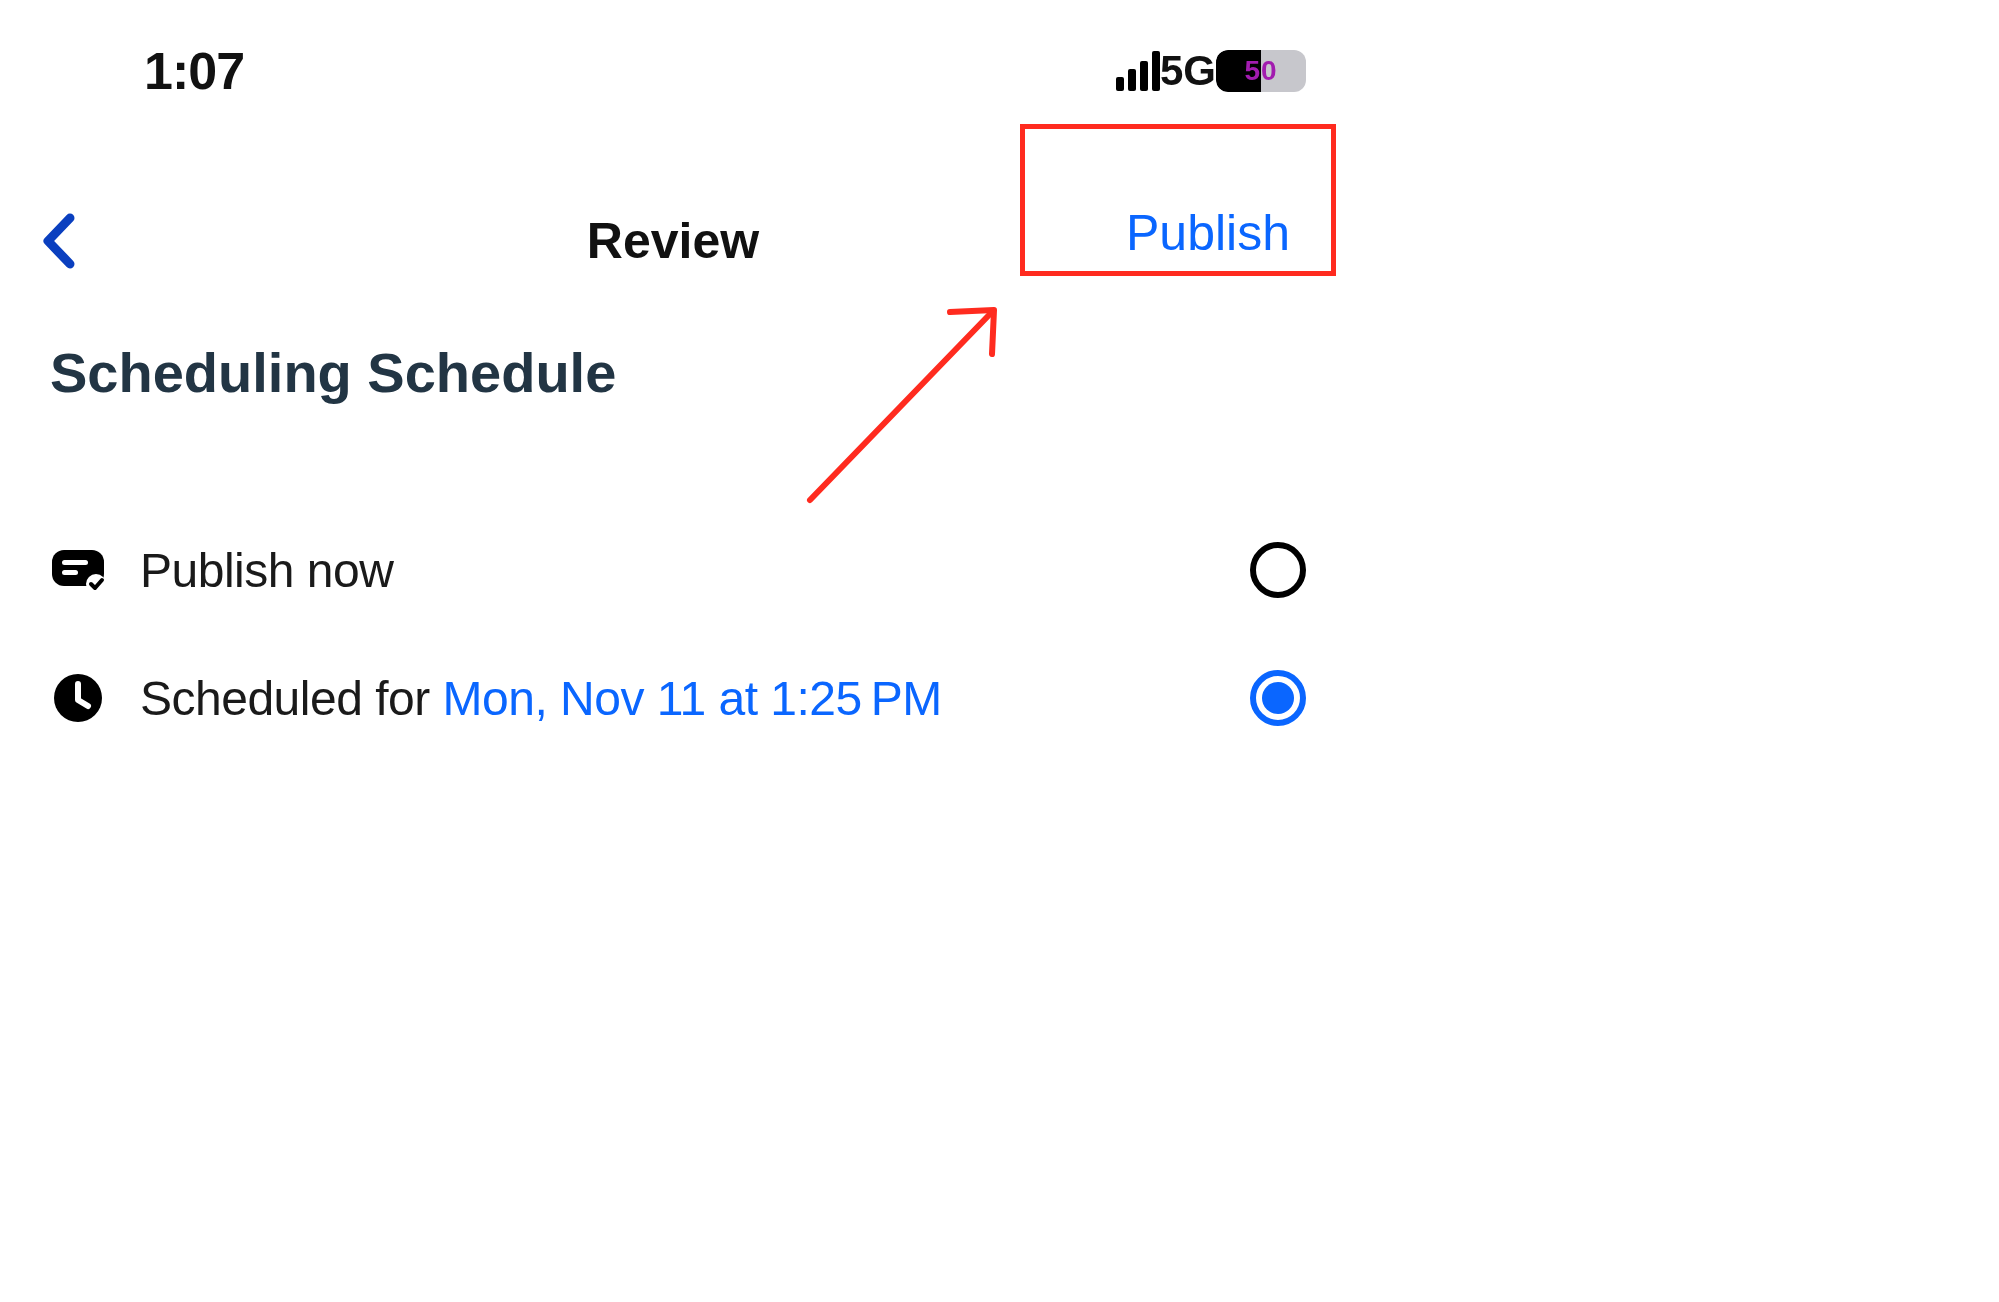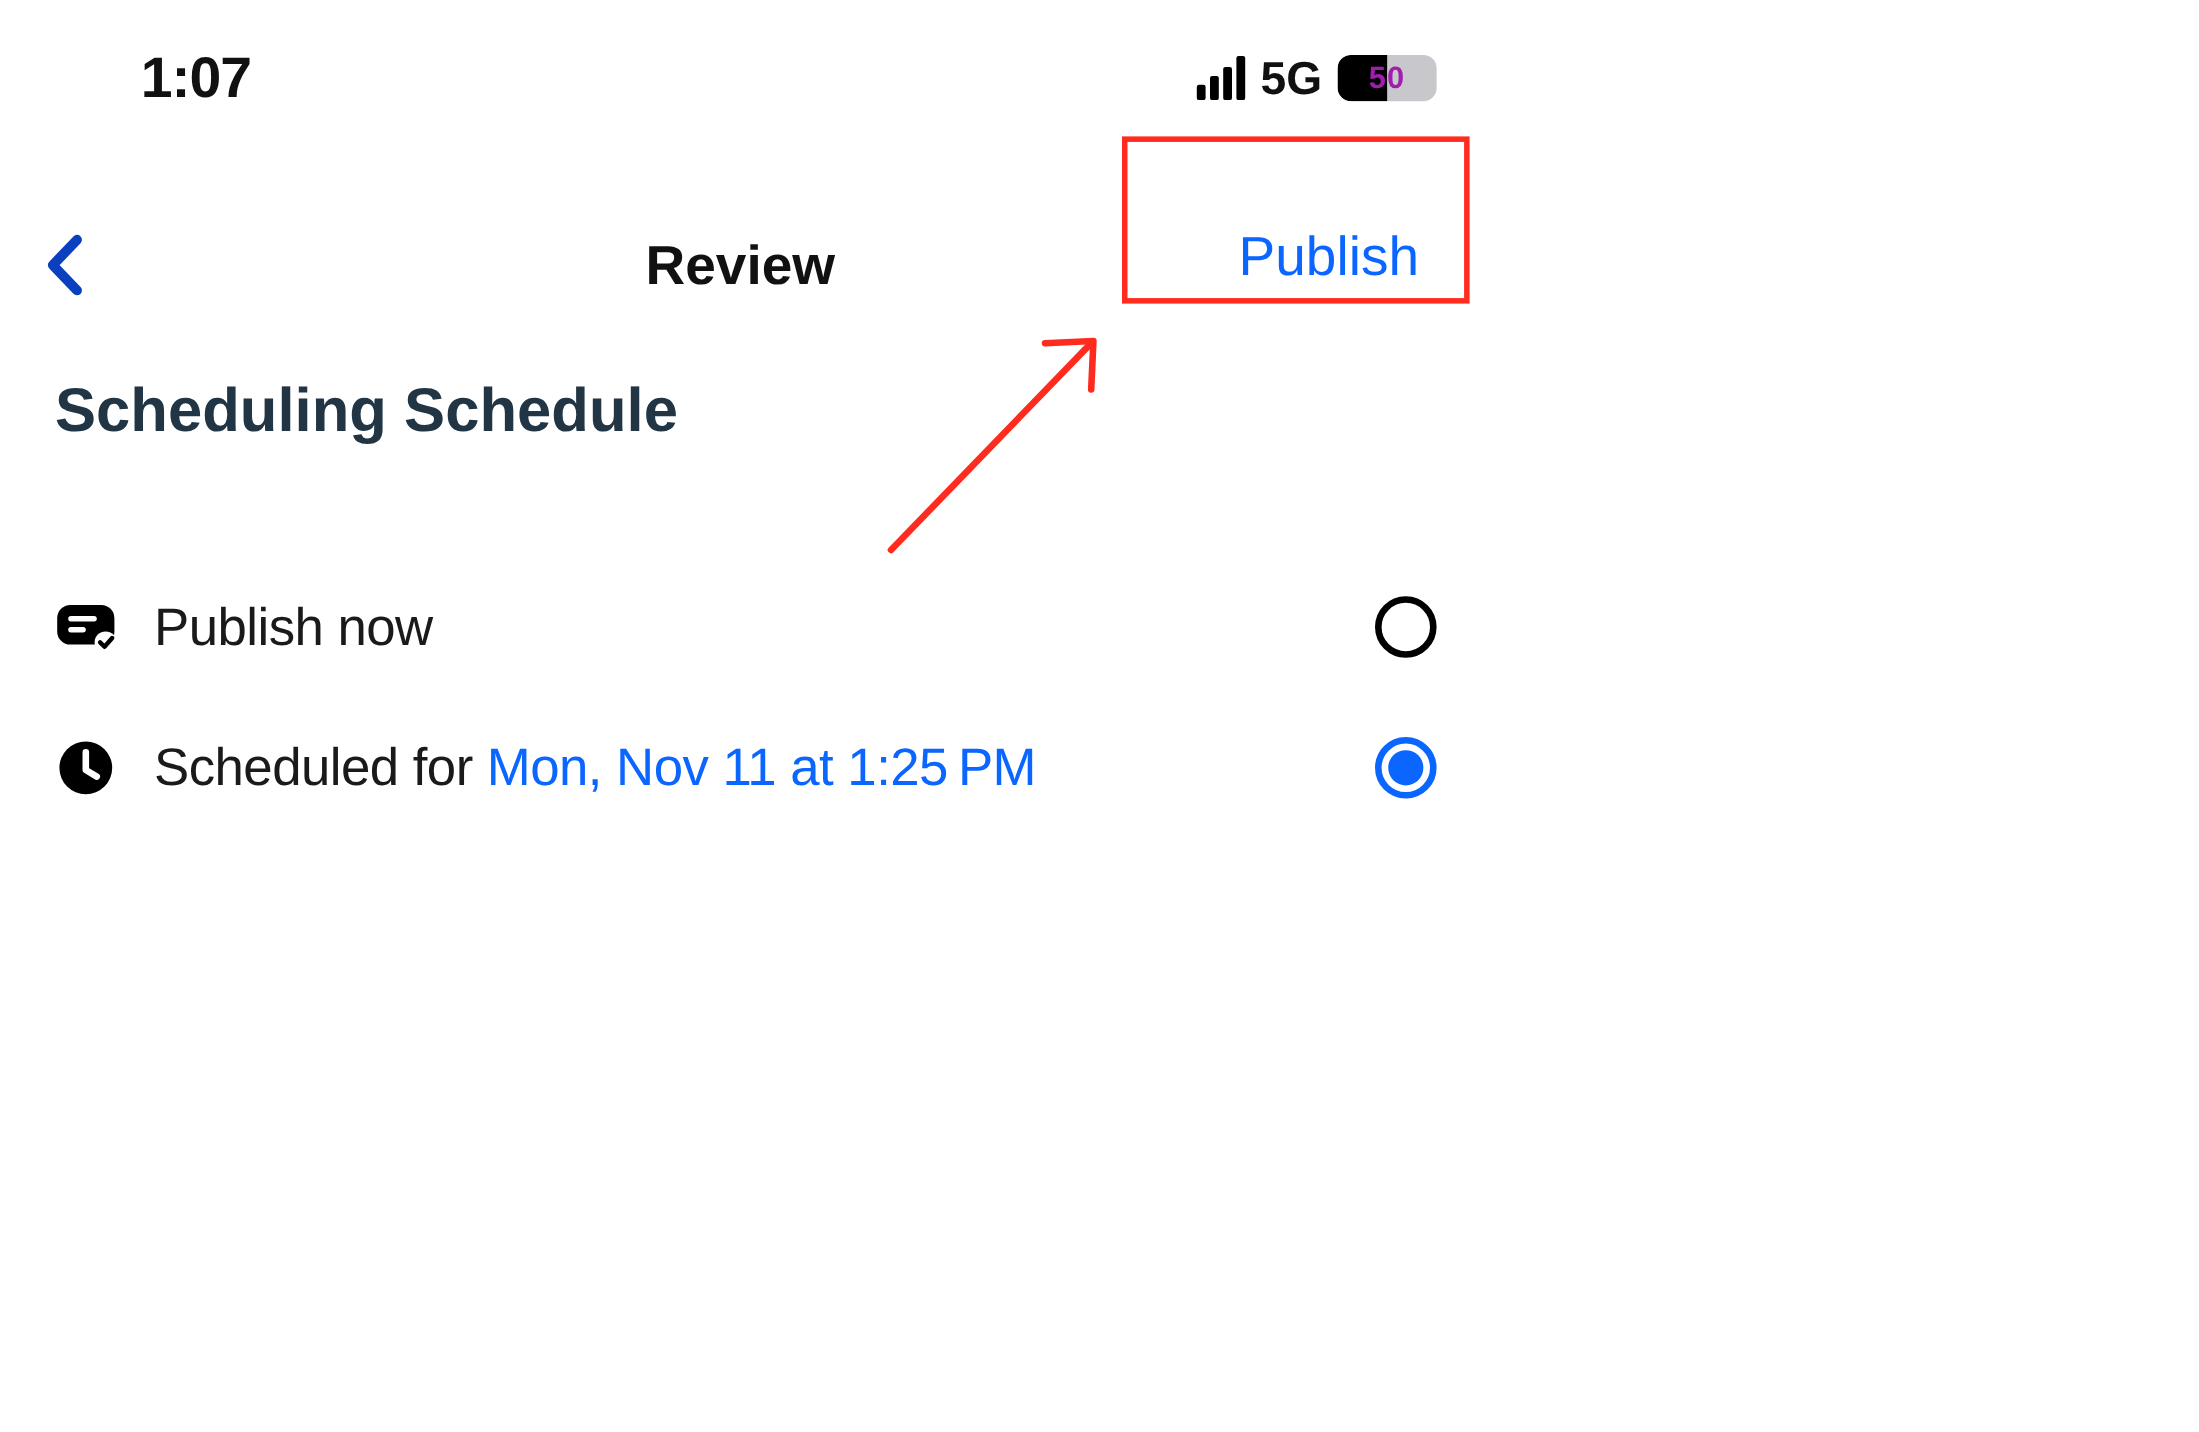--- a/index.html
+++ b/index.html
@@ -14,38 +14,37 @@
   .canvas {
     position: relative;
     width: 1346px;   
     height: 900px;
     background: #ffffff;
   }
   
   .status-bar {
     position: absolute;
     top: 36px;
-    left: 0;
+    left: 16px;
     right: 0;
     height: 70px;
     display: flex;
     align-items: center;
     justify-content: space-between;
     padding-left: 128px;
     padding-right: 40px;
   }
   .status-time {
     font-size: 52px;
     font-weight: 700;
     letter-spacing: -1px;
   }
   .status-right {
     display: flex;
     align-items: center;
-    gap: 14px;
   }
   .cell-bars {
     display: flex;
     align-items: flex-end;
     gap: 4px;
     height: 40px;
   }
   .cell-bars span {
     width: 8px;
     background: #000;

